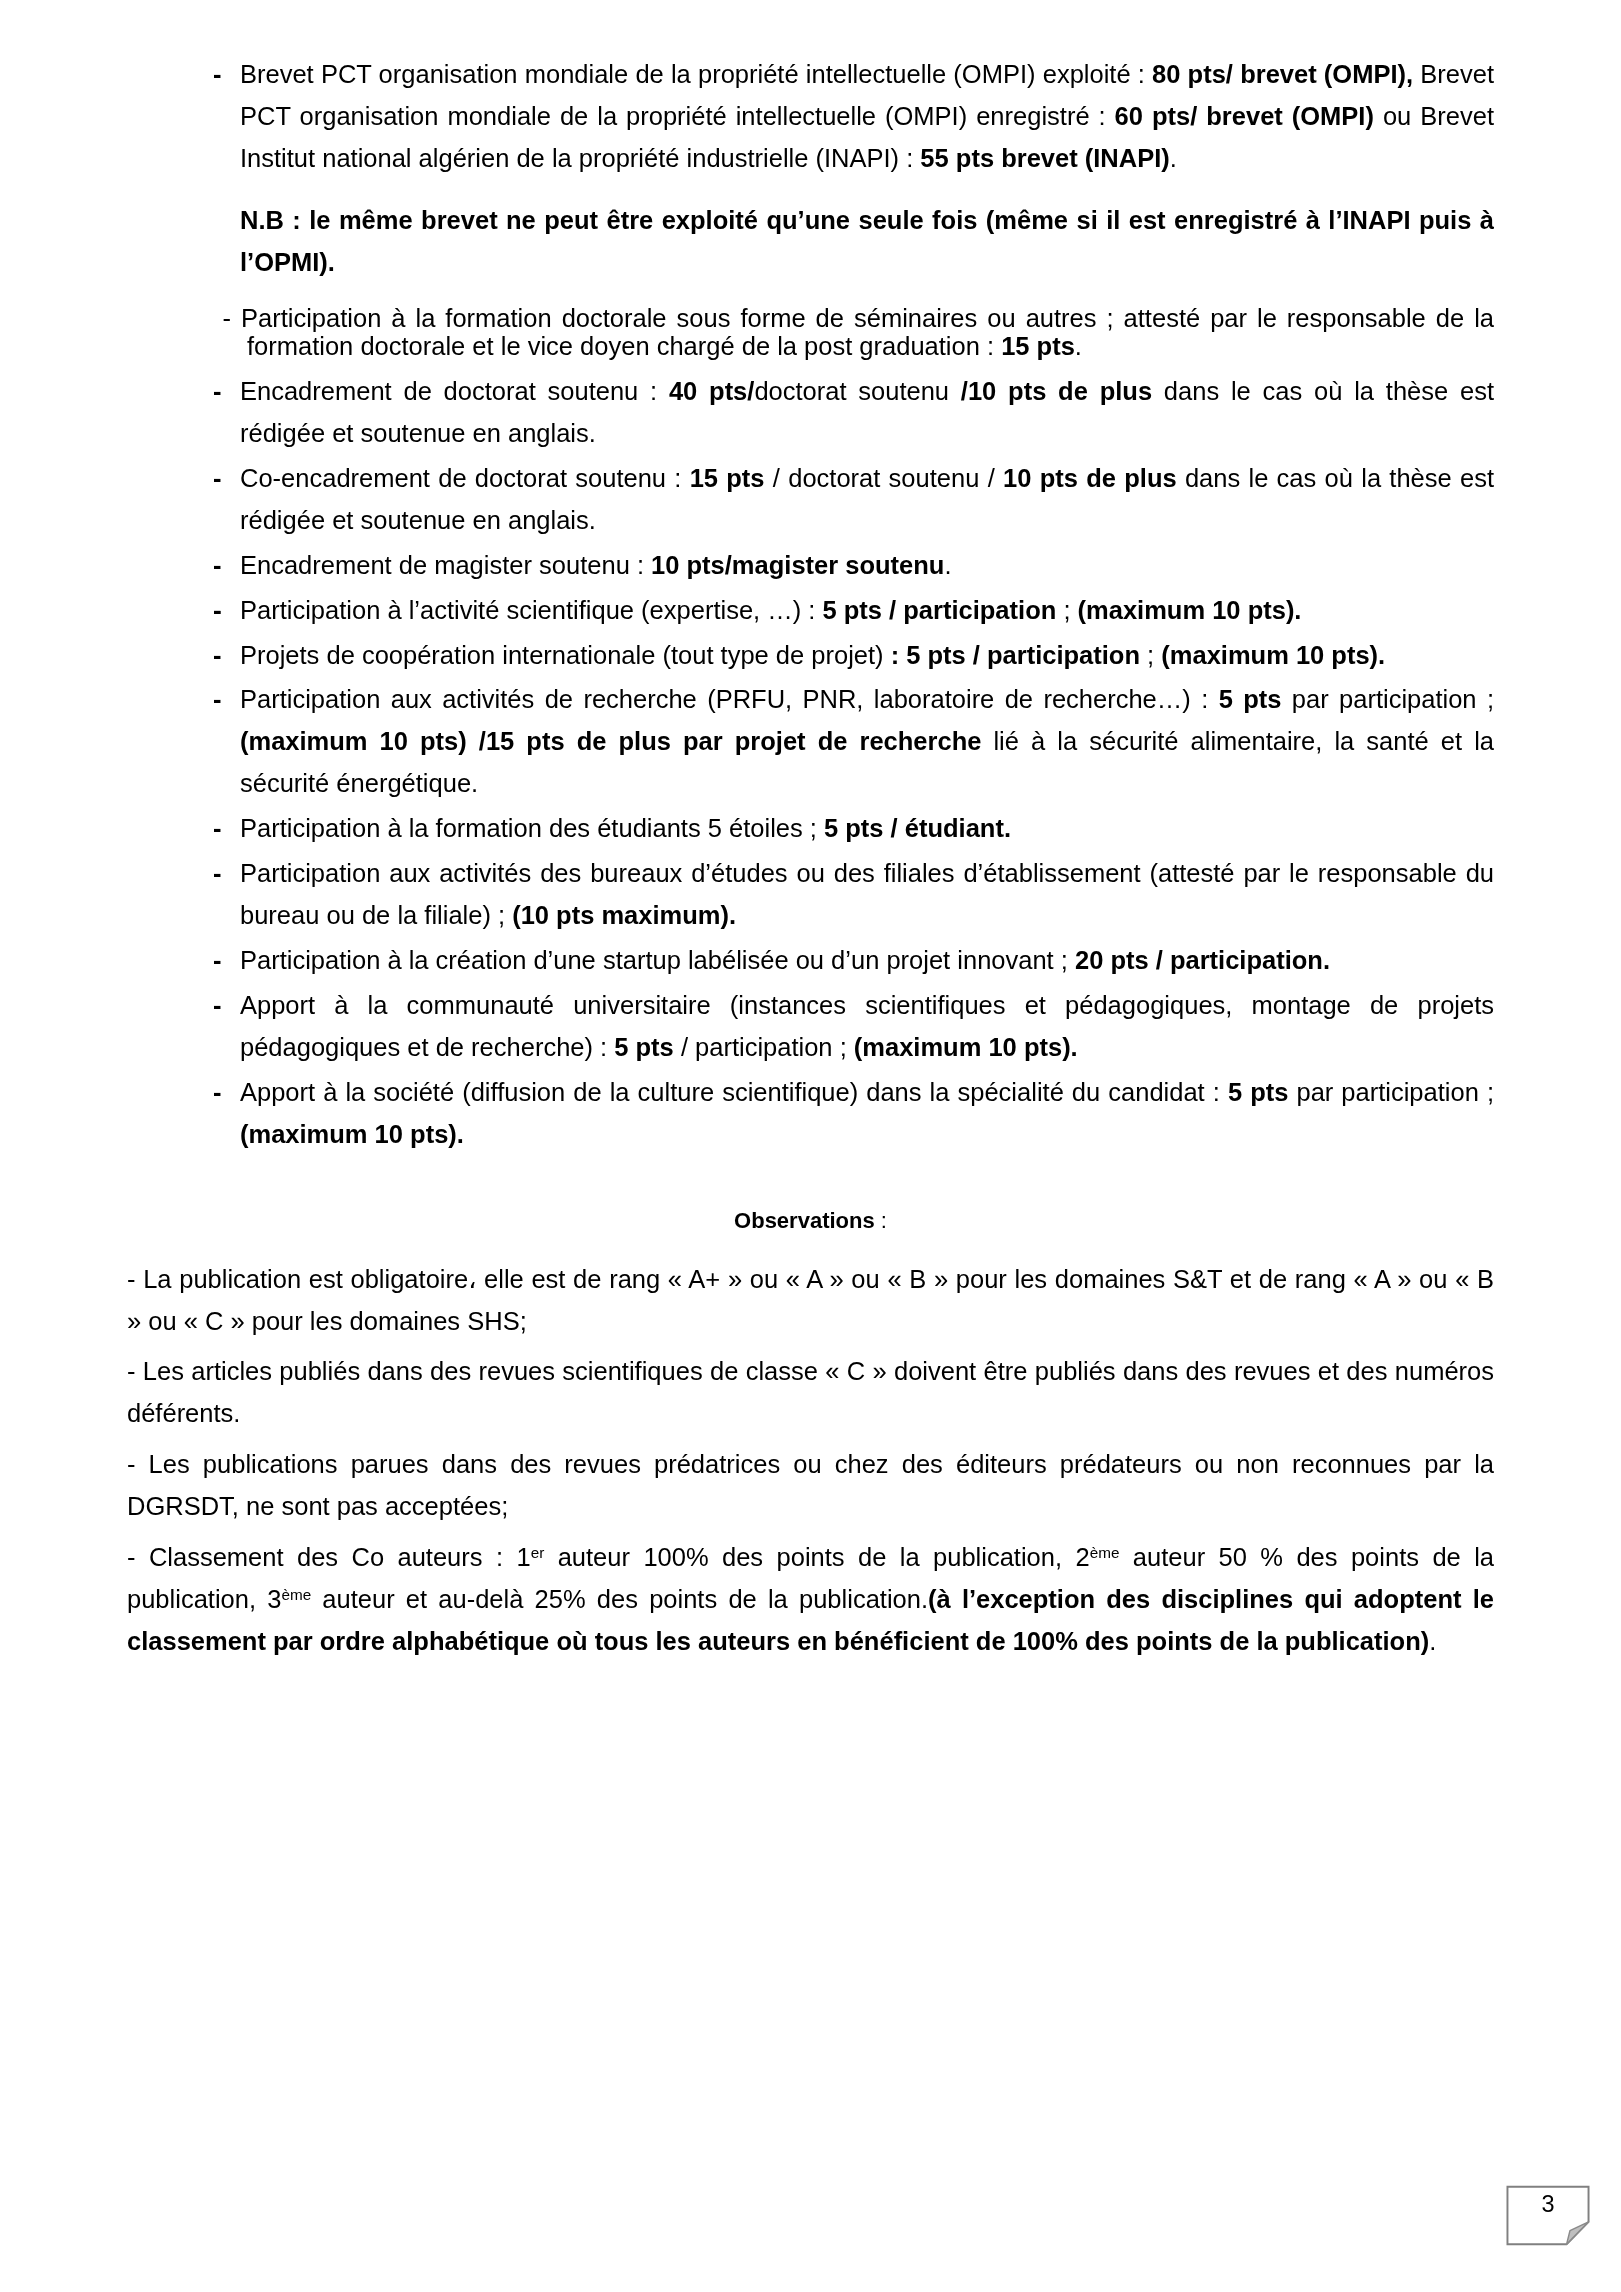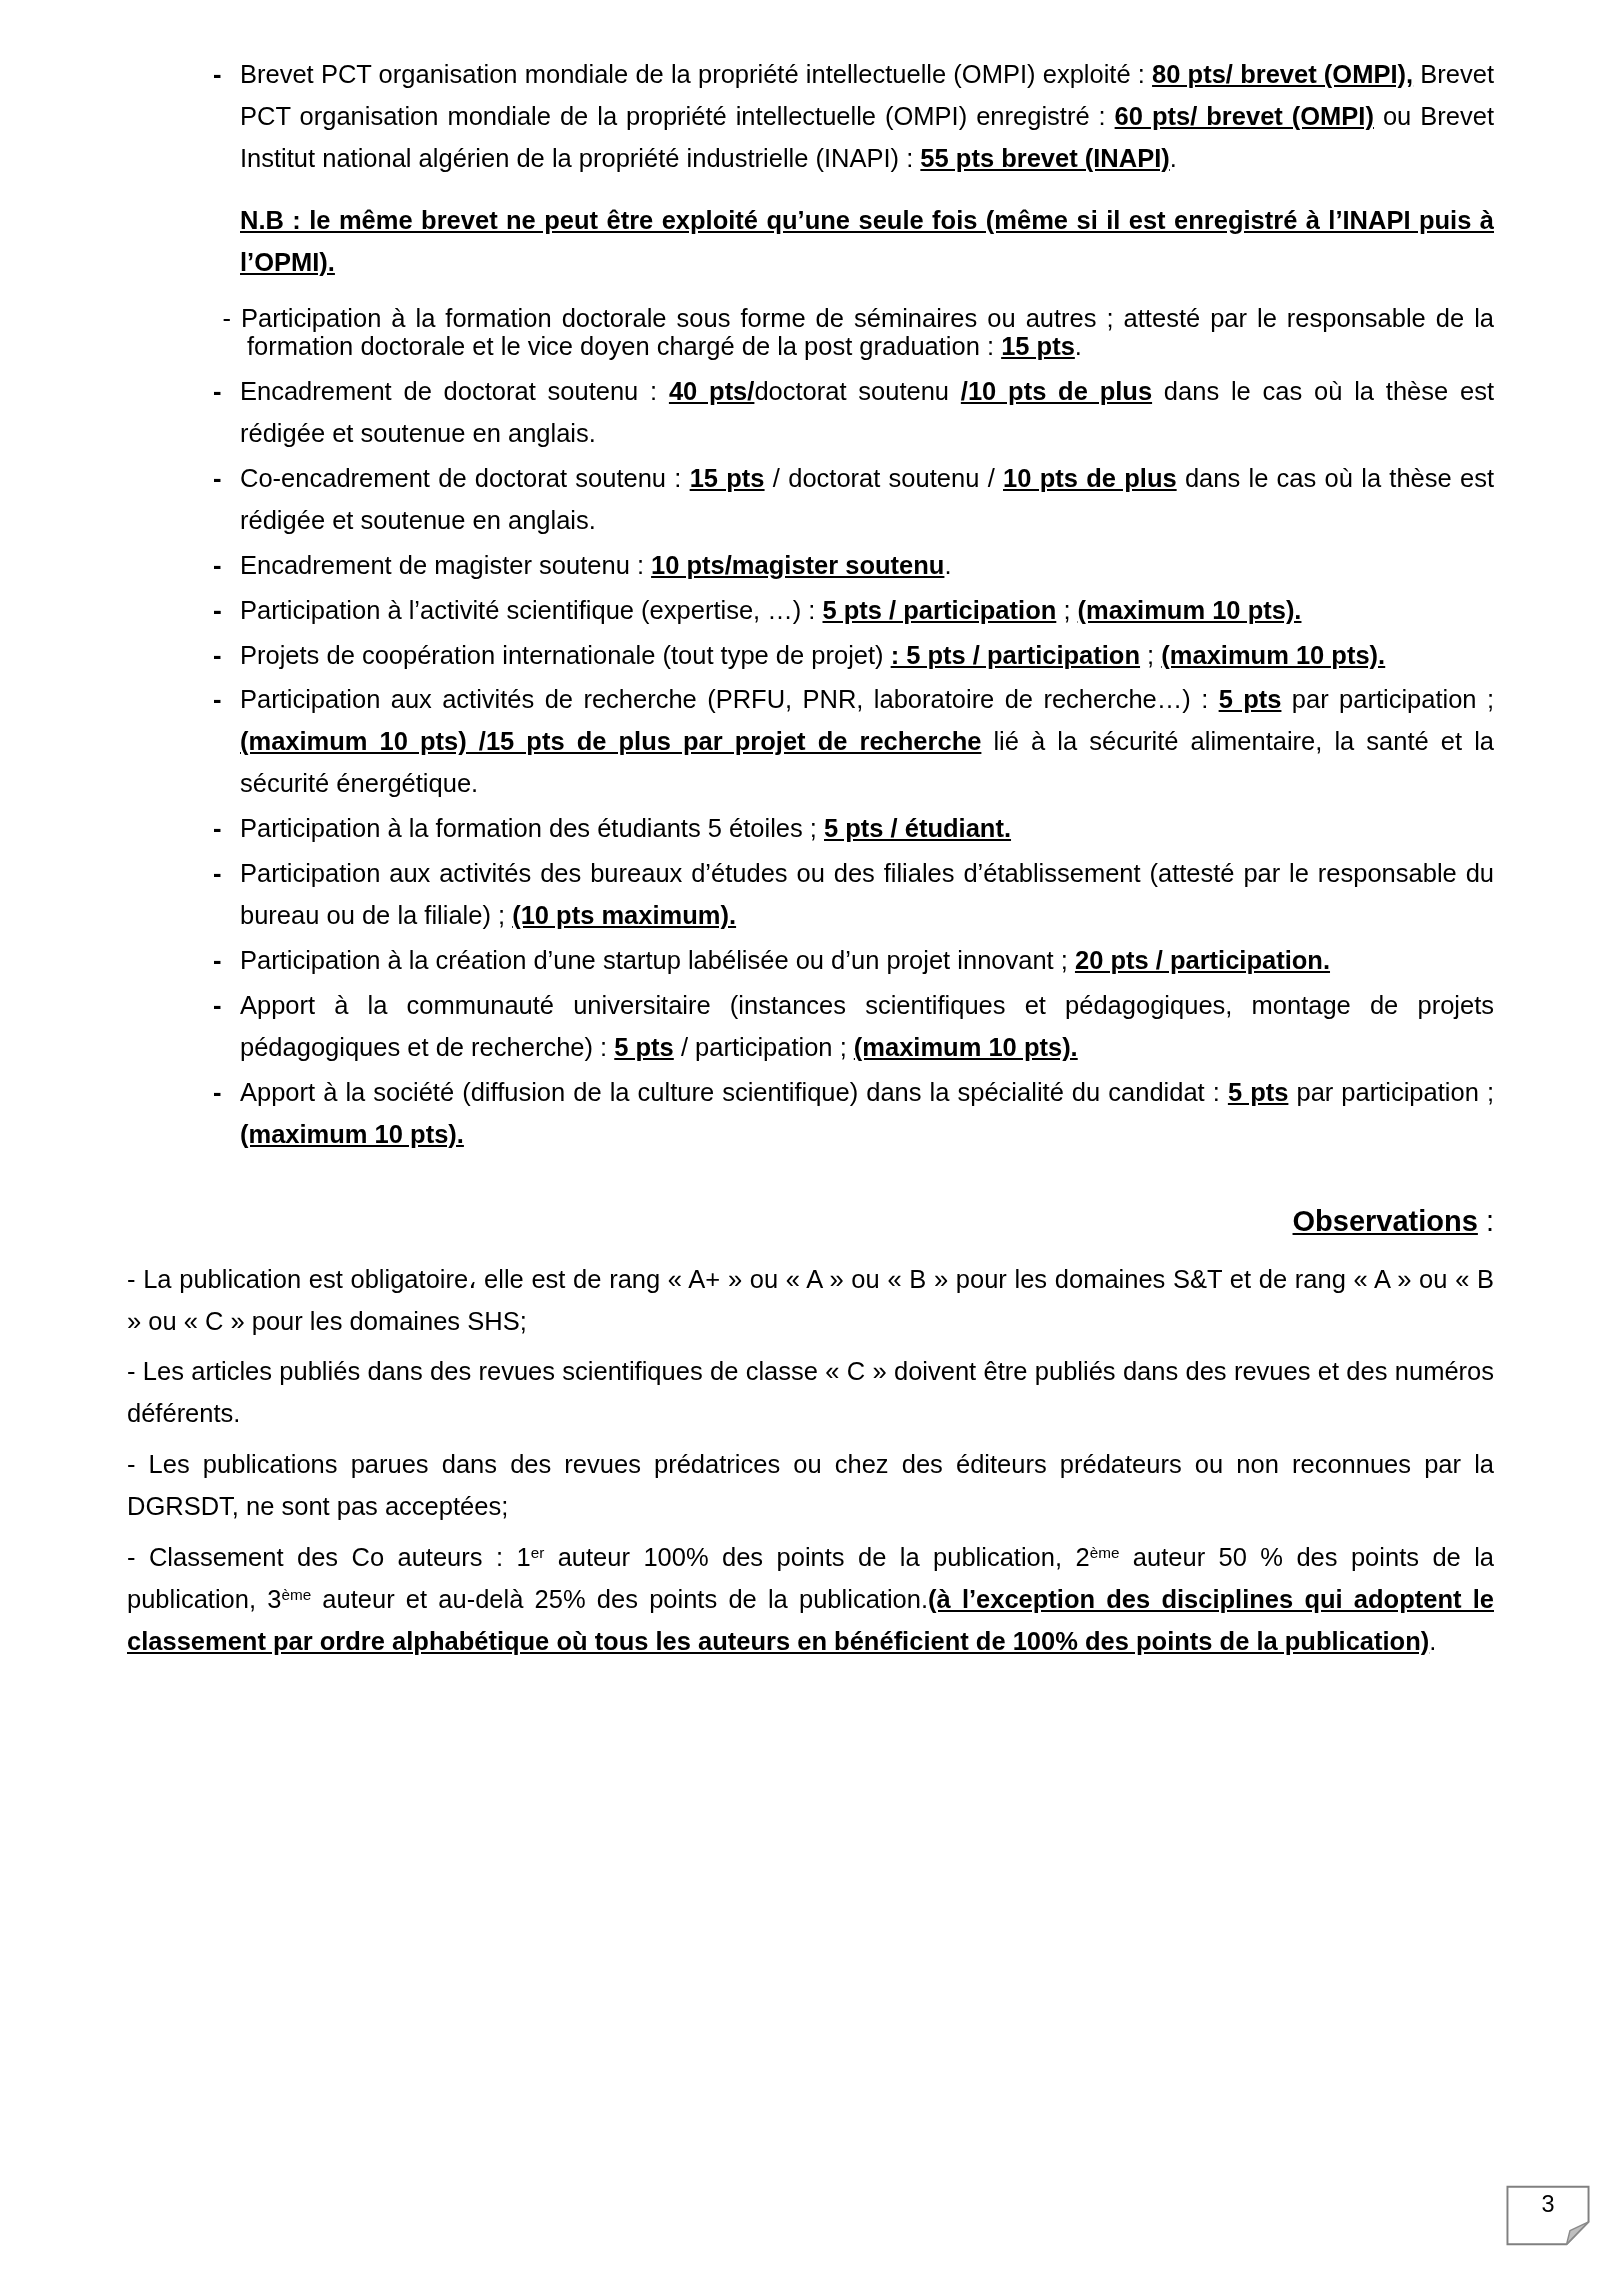--- a/index.html
+++ b/index.html
@@ -10,35 +10,35 @@
     background: #ffffff;
     color: #000000;
     font-family: "Liberation Sans", "DejaVu Sans", sans-serif;
     font-size: 25.5px;
     line-height: 42px;
     box-sizing: border-box;
     padding: 53px 127px 0 127px;
     overflow: hidden;
   }
   .blk { text-align: justify; }
-  .b { font-weight: 700; text-decoration: underline; }
+  .b { font-weight: 700; }
   sup.sup { font-size: 0.60em; line-height: 0; vertical-align: 0.55em; }
 
   
   .bullet { position: relative; padding-left: 113px; margin: 0 0 2.9px 0; }
   .bullet .marker { position: absolute; left: 86px; top: 0; font-weight: 700; }
 
   
   .note { font-weight: 700; margin: 19.6px 0 21.6px 113px; }
 
   
   .hang { padding-left: 120px; text-indent: -24.5px; line-height: 28px; margin: 3.9px 0 9.8px 0; }
 
   
-  .heading { text-align: right; margin: 45px 0 15.7px 0; font-size: 29px; }
+  .heading { text-align: center; margin: 45px 0 15.7px 0; font-size: 22px; }
   .para { margin: 0 0 8.8px 0; }
 
   
   .page-number-box { position: absolute; left: 1506px; top: 2185px; width: 84px; height: 61px; }
   .page-number-box svg { position: absolute; left: 0; top: 0; }
   .page-number {
     position: absolute; left: 0; top: 5.9px; width: 100%;
     text-align: center; font-size: 23.5px; line-height: 27.4px; color: #000;
   }
 </style>

